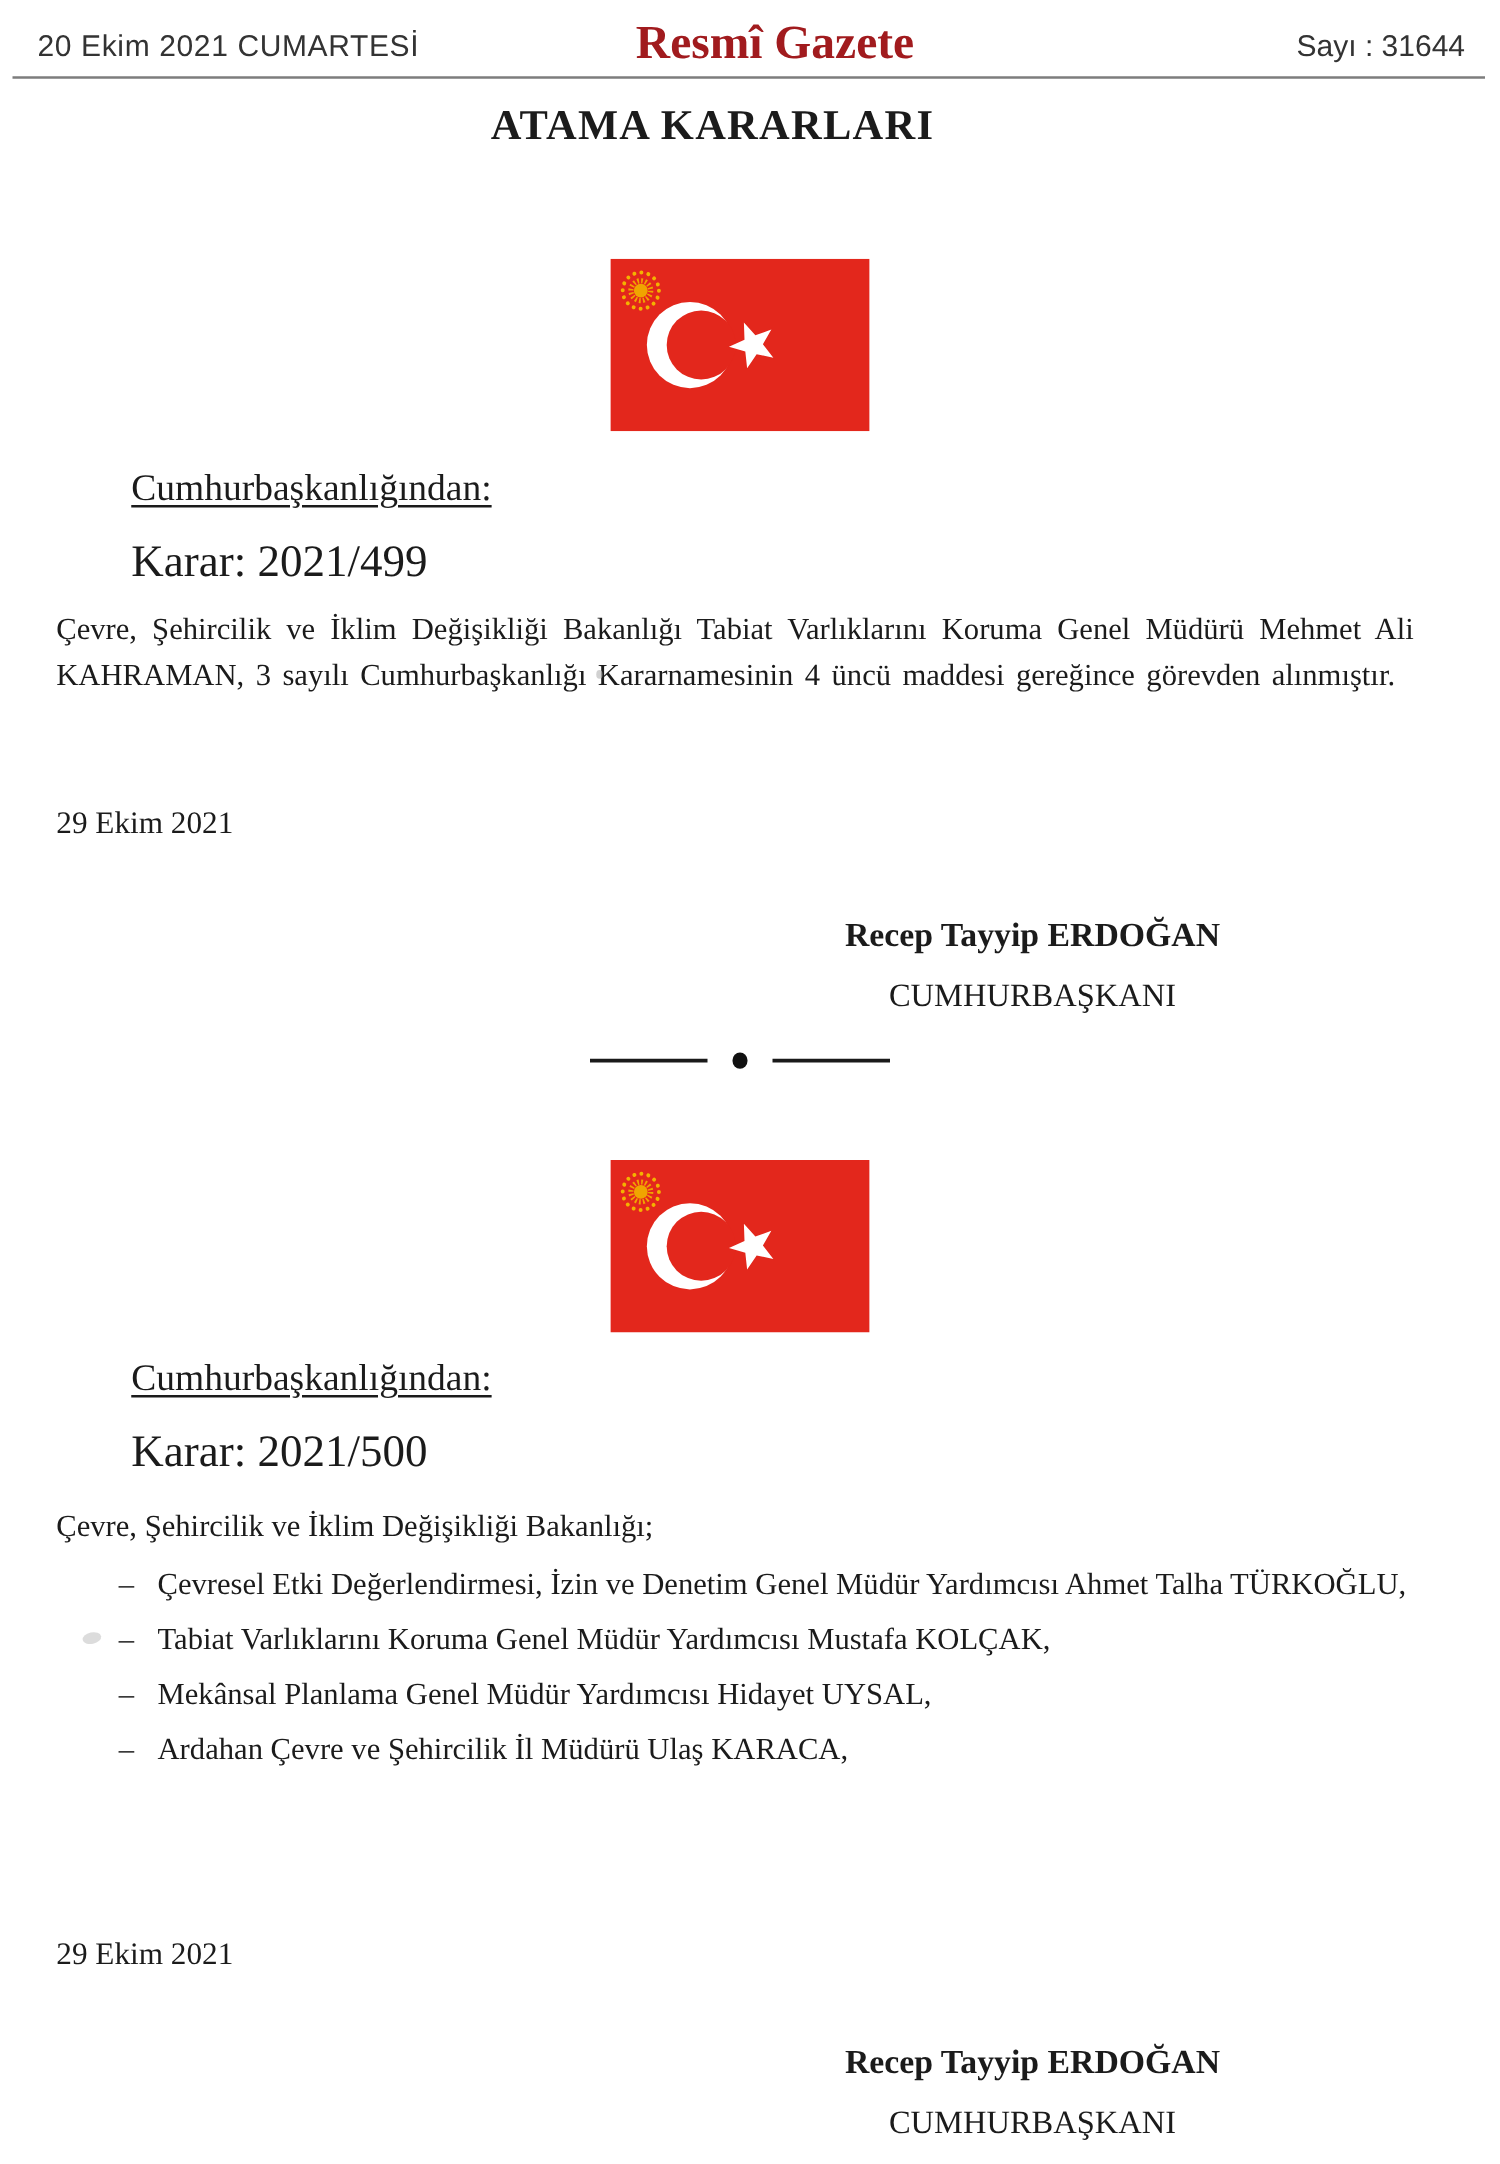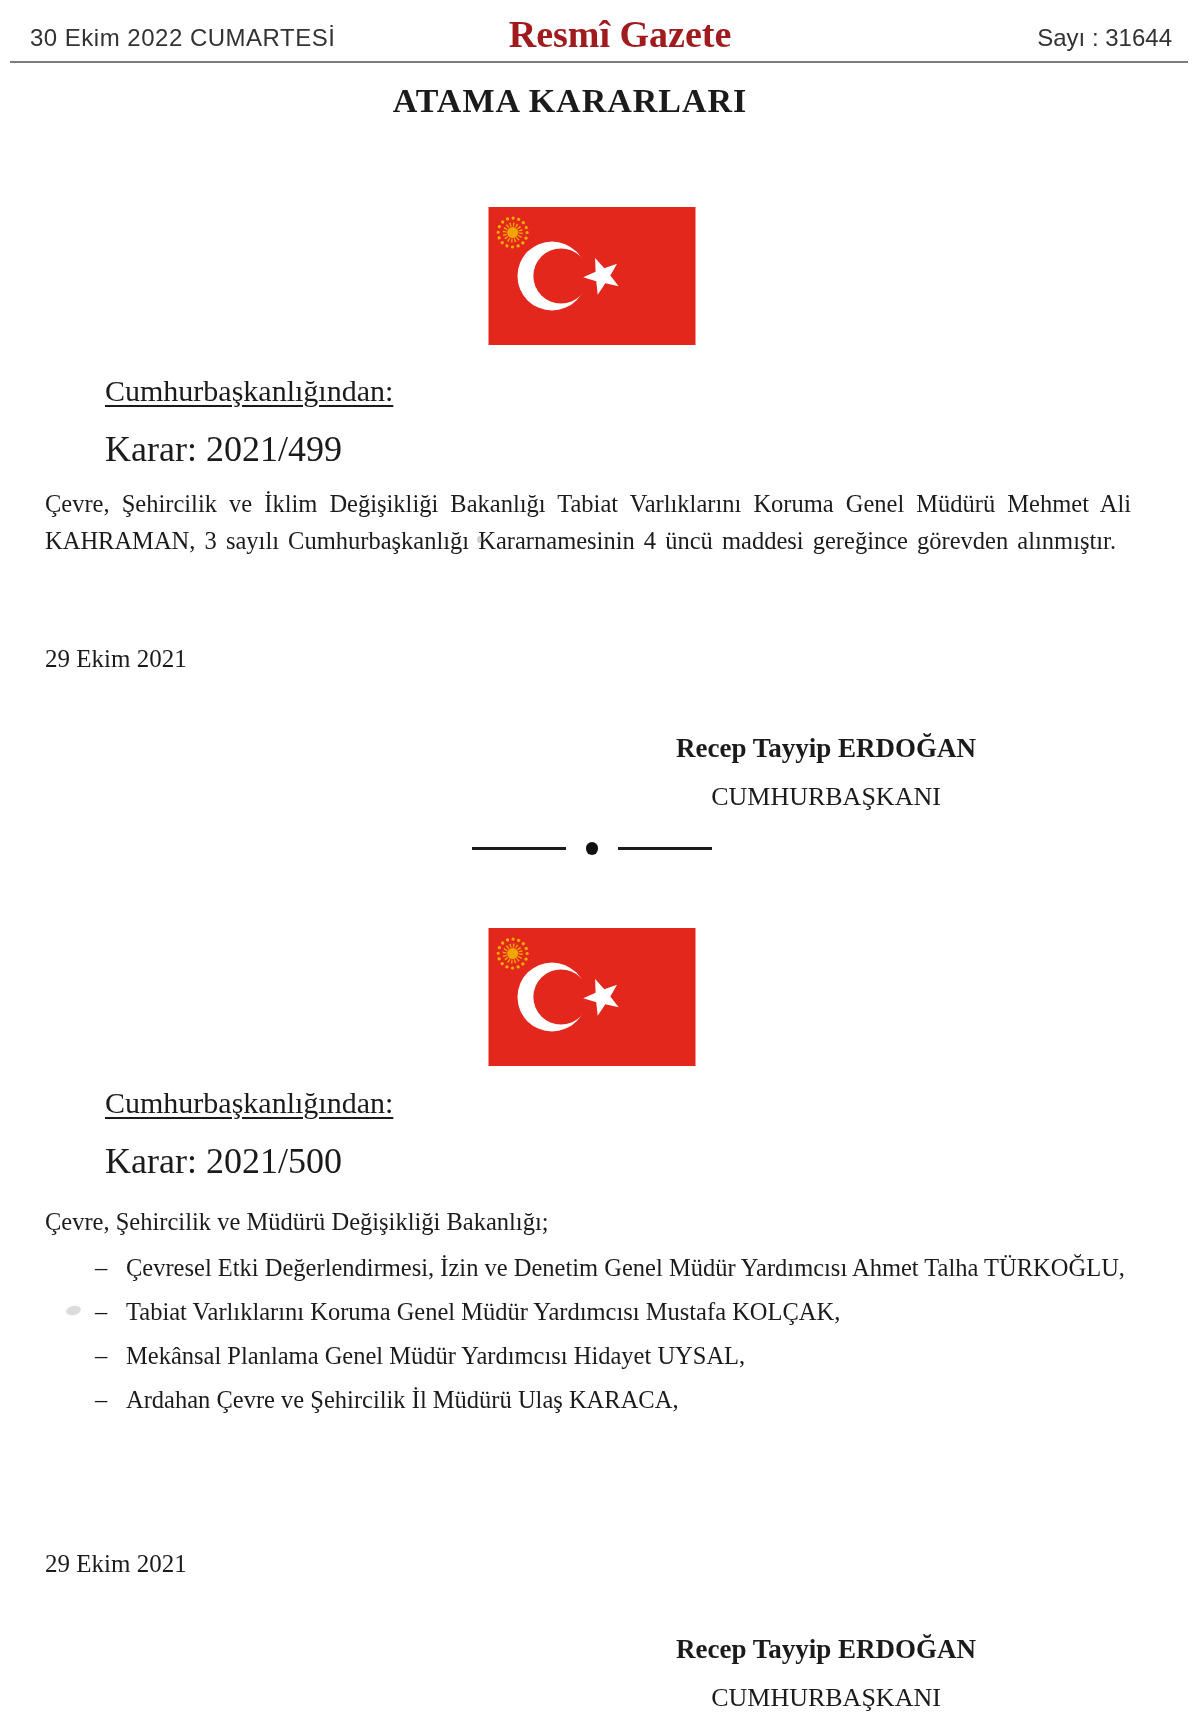--- a/index.html
+++ b/index.html
@@ -107,21 +107,21 @@
   
   .artifact{position:absolute;background:#b9b9b9;border-radius:50%;}
   .art-1{left:477px;top:536px;width:5px;height:7px;opacity:.65;}
   .art-2{left:66px;top:1306px;width:15px;height:9px;opacity:.5;transform:rotate(-12deg);}
 </style>
 </head>
 <body>
 
 <div class="page">
 
-  <div class="h-left">30 Ekim 2022 CUMARTESİ</div>
+  <div class="h-left">20 Ekim 2021 CUMARTESİ</div>
   <div class="h-center">Resmî Gazete</div>
   <div class="h-right">Sayı : 31644</div>
   <div class="rule"></div>
   <h1 class="page-title">ATAMA KARARLARI</h1>
 
   <svg class="flag flag-1" viewBox="0 0 300 200" xmlns="http://www.w3.org/2000/svg">
     <rect width="300" height="200" fill="#e3271c"></rect>
     <circle cx="92" cy="100" r="50" fill="#ffffff"></circle>
     <circle cx="105" cy="100" r="40" fill="#e3271c"></circle>
     <polygon fill="#ffffff" transform="translate(165,100) rotate(-22)" points="0,-28 6.8,-9.3 26.5,-8.6 11,3.6 16.4,22.6 0,11.5 -16.4,22.6 -11,3.6 -26.5,-8.6 -6.8,-9.3"></polygon>
@@ -154,21 +154,21 @@
     <polygon fill="#ffffff" transform="translate(165,100) rotate(-22)" points="0,-28 6.8,-9.3 26.5,-8.6 11,3.6 16.4,22.6 0,11.5 -16.4,22.6 -11,3.6 -26.5,-8.6 -6.8,-9.3"></polygon>
     <g transform="translate(35,37)">
       <circle r="8" fill="#f0a500"></circle>
       <circle r="11.5" fill="none" stroke="#f0a500" stroke-width="6" stroke-dasharray="2 2.52"></circle>
       <circle r="21" fill="none" stroke="#f3b300" stroke-width="4.6" stroke-linecap="round" stroke-dasharray="0.01 8.24"></circle>
     </g>
   </svg>
 
   <div class="authority a-2">Cumhurbaşkanlığından:</div>
   <div class="decision d-2">Karar: 2021/500</div>
-  <p class="intro-line">Çevre, Şehircilik ve Müdürü Değişikliği Bakanlığı;</p>
+  <p class="intro-line">Çevre, Şehircilik ve İklim Değişikliği Bakanlığı;</p>
 
   <div class="decree-list">
     <div class="list-item">
       <span class="dash">–</span>
       <span class="li-text">Çevresel Etki Değerlendirmesi, İzin ve Denetim Genel Müdür Yardımcısı Ahmet Talha TÜRKOĞLU,</span>
     </div>
     <div class="list-item">
       <span class="dash">–</span>
       <span class="li-text">Tabiat Varlıklarını Koruma Genel Müdür Yardımcısı Mustafa KOLÇAK,</span>
     </div>

